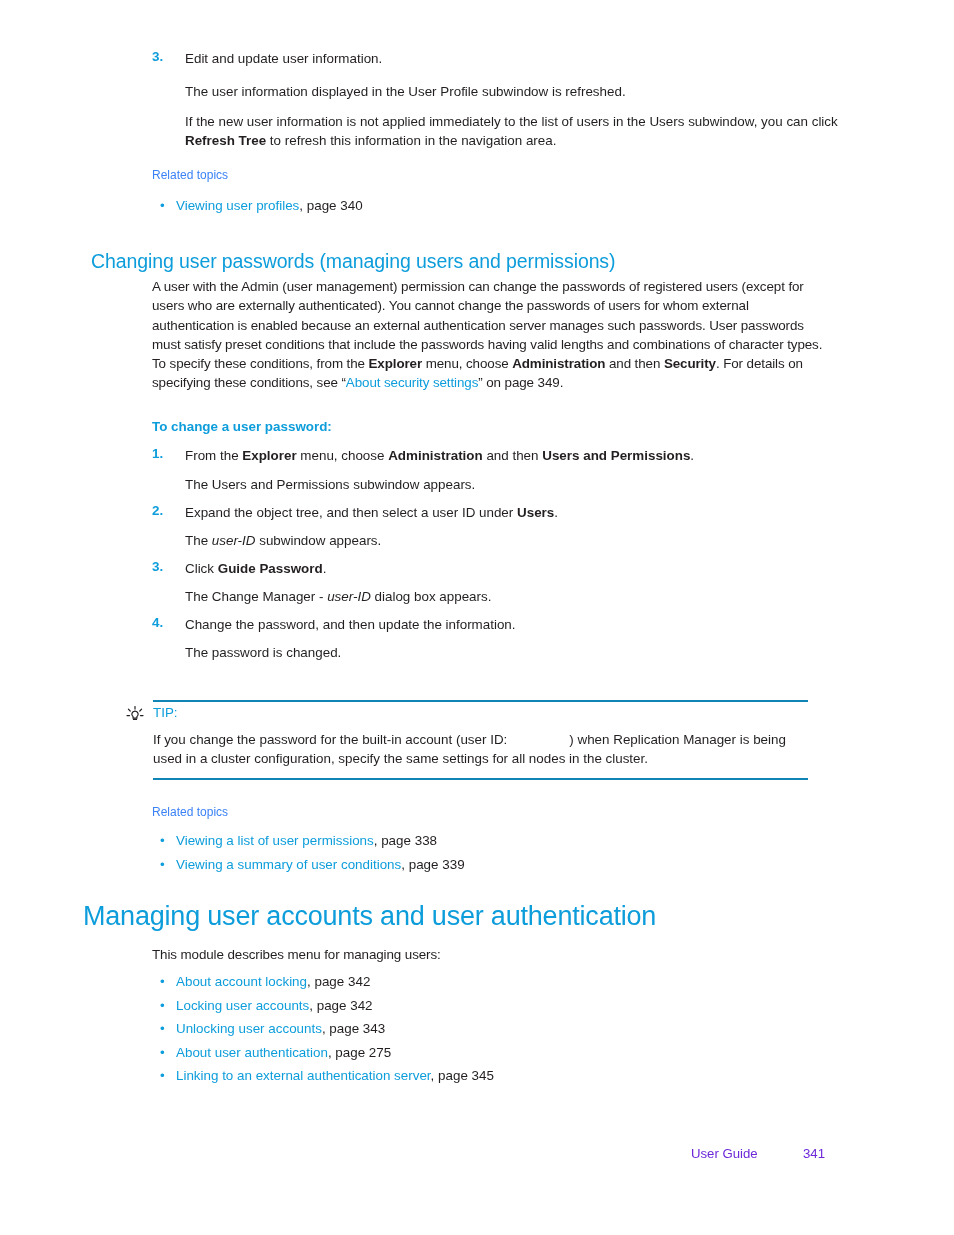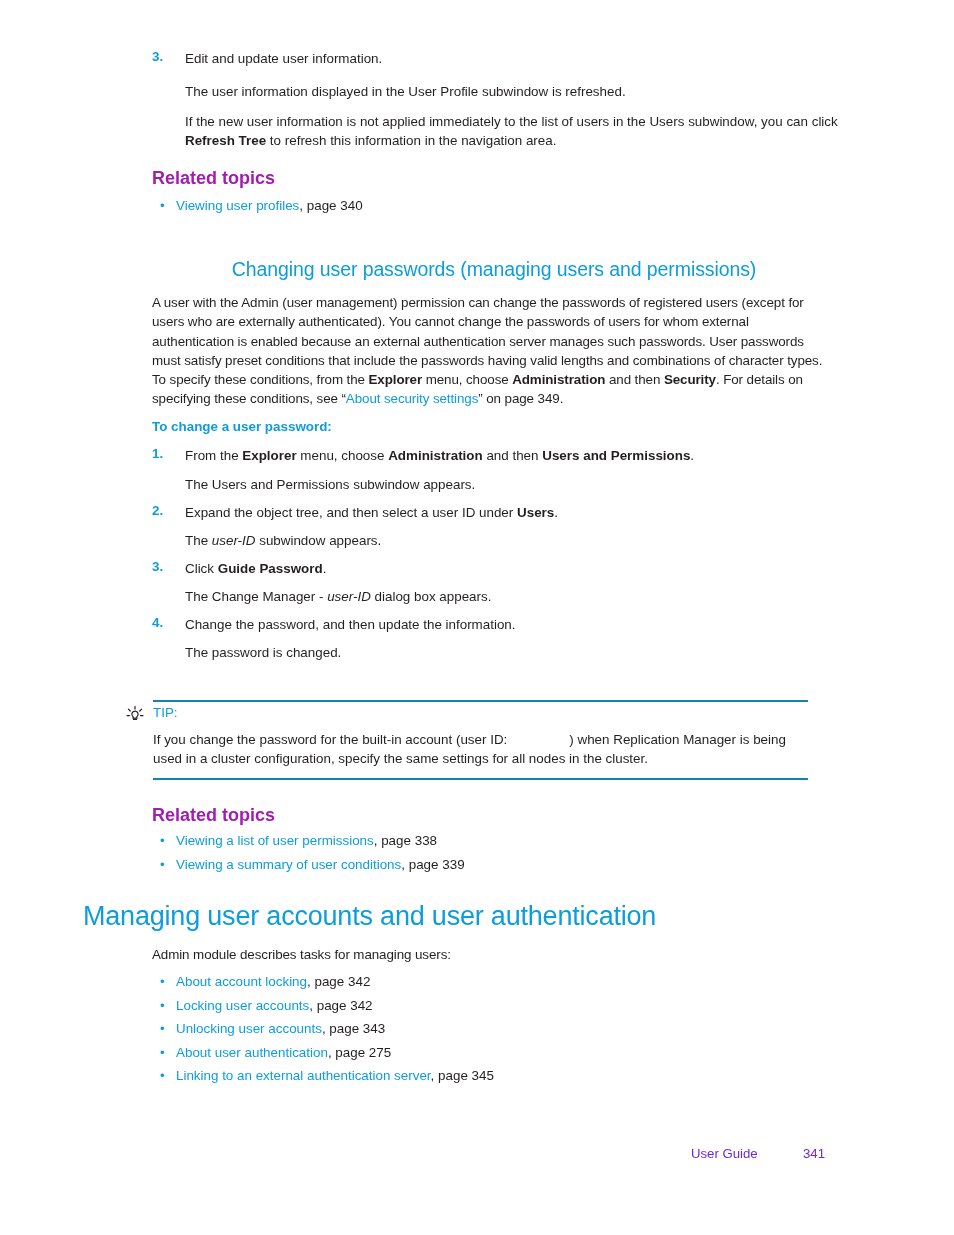--- a/index.html
+++ b/index.html
@@ -79,28 +79,27 @@
     color: #0d9ddb;
     font-weight: normal;
     margin: 0;
     letter-spacing: -0.2px;
   }
   .h2-sec {
     font-size: 19.5px;
     line-height: 24px;
     color: #0d9ddb;
     font-weight: normal;
-    margin: 16px;
+    margin: 8px;
     letter-spacing: -0.1px;
-    text-align: center;
   }
   .h-rel {
-    font-size: 18px;
-    font-weight: bold;
-    color: #a21caf;
+    font-size: 12px;
+    font-weight: normal;
+    color: #3b82f6;
     margin: 0;
   }
   .h-proc {
     font-size: 13.4px;
     font-weight: bold;
     color: #0d9ddb;
     margin: 0;
   }
 
   
@@ -155,21 +154,21 @@
 
   <div class="abs h-rel" style="left:152px; top:168px;">Related topics</div>
 
   <div class="abs bullet" style="left:152px; top:196px; width:600px;">
     <span class="dot">•</span>
     <span class="lnk">Viewing user profiles</span><span>, page 340</span>
   </div>
 
   <h2 class="abs h2-sec" style="left:83px; top:241px; width:790px;">Changing user passwords (managing users and permissions)</h2>
 
-  <div class="abs body-text" style="left:152px; top:293px; width:681px; text-align:left;">
+  <div class="abs body-text" style="left:152px; top:277px; width:681px; text-align:left;">
     <span>A user with the Admin (user management) permission can change the passwords of registered users (except for users who are externally authenticated). You cannot change the passwords of users for whom external authentication is enabled because an external authentication server manages such passwords. User passwords must satisfy preset conditions that include the passwords having valid lengths and combinations of character types. To specify these conditions, from the </span><b>Explorer</b><span> menu, choose </span><b>Administration</b><span> and then </span><b>Security</b><span>. For details on specifying these conditions, see “</span><span class="lnk">About security settings</span><span>” on page 349.</span>
   </div>
 
   <div class="abs h-proc" style="left:152px; top:419px;">To change a user password:</div>
 
   <div class="abs step" style="left:152px; top:446px; width:690px;">
     <span class="num">1.</span>
     <span class="txt"><span>From the </span><b>Explorer</b><span> menu, choose </span><b>Administration</b><span> and then </span><b>Users and Permissions</b><span>.</span></span>
   </div>
   <div class="abs sub" style="left:152px; top:475px; width:690px;">
@@ -231,21 +230,21 @@
     <span class="lnk">Viewing a list of user permissions</span><span>, page 338</span>
   </div>
 
   <div class="abs bullet" style="left:152px; top:855px; width:600px;">
     <span class="dot">•</span>
     <span class="lnk">Viewing a summary of user conditions</span><span>, page 339</span>
   </div>
 
   <h1 class="abs h1-sec" style="left:83px; top:900px; width:800px;">Managing user accounts and user authentication</h1>
 
-  <div class="abs body-text" style="left:152px; top:945px; width:690px;">Admin module describes tasks for managing users:</div>
+  <div class="abs body-text" style="left:152px; top:945px; width:690px;">This module describes menu for managing users:</div>
 
   <div class="abs bullet" style="left:152px; top:972px; width:600px;">
     <span class="dot">•</span>
     <span class="lnk">About account locking</span><span>, page 342</span>
   </div>
 
   <div class="abs bullet" style="left:152px; top:996px; width:600px;">
     <span class="dot">•</span>
     <span class="lnk">Locking user accounts</span><span>, page 342</span>
   </div>

